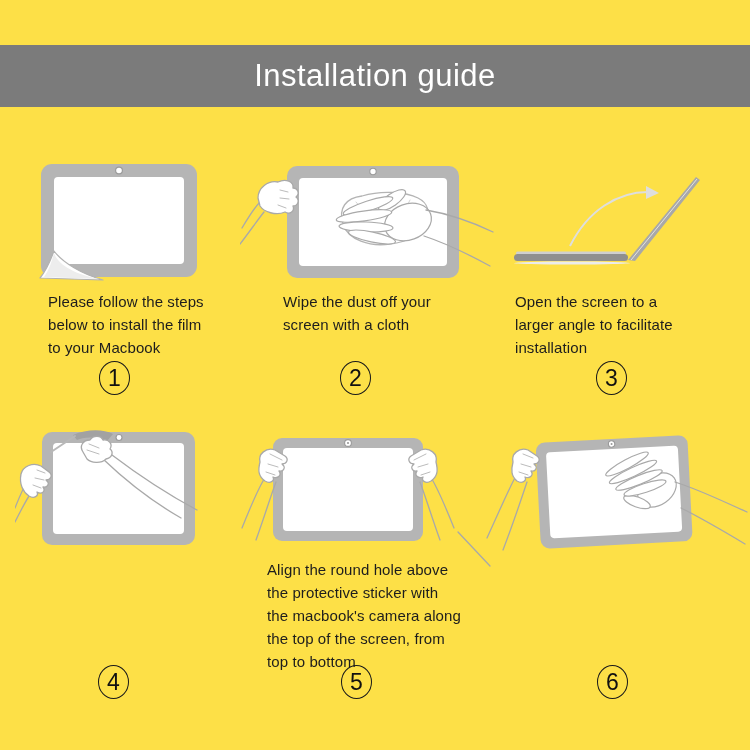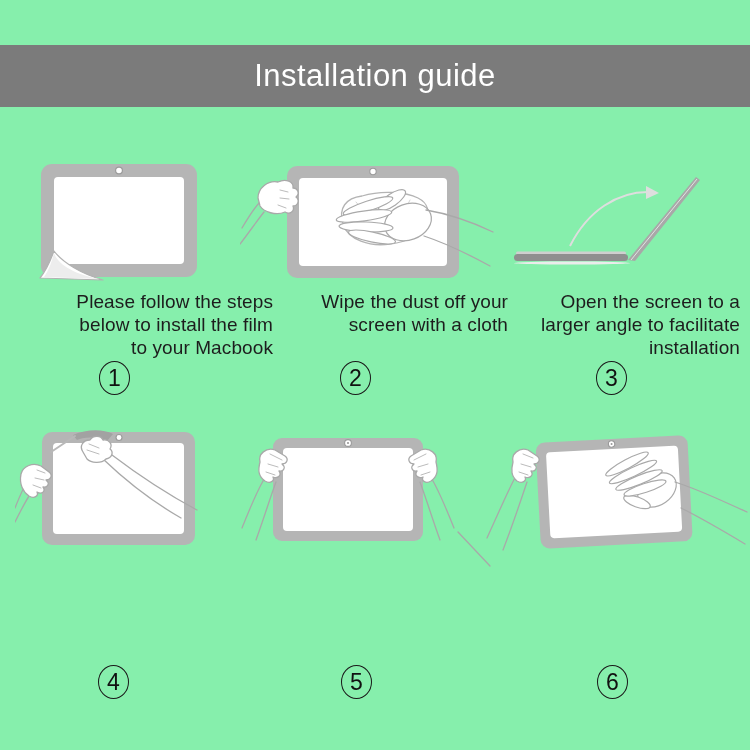--- a/index.html
+++ b/index.html
@@ -1,30 +1,30 @@
 <!DOCTYPE html>
 <html><head>
 <meta charset="utf-8">
 <style>
   html,body{margin:0;padding:0;background:#ffffff;}
   .page{
-    position:relative;width:750px;height:750px;background:#86efac;overflow:hidden;
+    position:relative;width:750px;height:750px;background:#fde047;overflow:hidden;
     font-family:"Liberation Sans","DejaVu Sans",sans-serif;
   }
   .banner{
     position:absolute;left:0;top:45px;width:750px;height:62px;
     background:#7b7b7b;display:flex;align-items:center;justify-content:center;
   }
   .banner-title{
     color:#ffffff;font-size:31px;font-weight:400;letter-spacing:0.5px;
   }
   .illus{position:absolute;}
   .caption{
-    position:absolute;font-size:19px;line-height:23px;color:#1d1d1d;
-    white-space:pre-line;width:225px;letter-spacing:0.1px;text-align:right;
+    position:absolute;font-size:15px;line-height:23px;color:#1d1d1d;
+    white-space:pre-line;width:225px;letter-spacing:0.1px;
   }
   .badge{
     position:absolute;width:31px;height:34px;border:1.6px solid #1a1a1a;
     border-radius:50%;display:flex;align-items:center;justify-content:center;
     font-size:23px;color:#111;box-sizing:border-box;font-weight:400;
   }
   svg{display:block;}
   .ln{stroke:#a9a9a9;stroke-width:1.3;fill:none;stroke-linecap:round;}
   .hand{fill:#ffffff;stroke:#a9a9a9;stroke-width:1.3;stroke-linejoin:round;}
   .knuckle{stroke:#bcbcbc;stroke-width:1;fill:none;stroke-linecap:round;}
@@ -131,20 +131,25 @@
   </svg>
 
   <div class="caption" style="left:48px;top:290px">Please follow the steps
 below to install the film
 to your Macbook</div>
   <div class="caption" style="left:283px;top:290px">Wipe the dust off your
 screen with a cloth</div>
   <div class="caption" style="left:515px;top:290px">Open the screen to a
 larger angle to facilitate
 installation</div>
+  <div class="caption" style="left:267px;top:558px">Align the round hole above
+the protective sticker with
+the macbook's camera along
+the top of the screen, from
+top to bottom</div>
 
   <div class="badge" style="left:99px;top:361px">1</div>
   <div class="badge" style="left:340px;top:361px">2</div>
   <div class="badge" style="left:596px;top:361px">3</div>
   <div class="badge" style="left:98px;top:665px">4</div>
   <div class="badge" style="left:341px;top:665px">5</div>
   <div class="badge" style="left:597px;top:665px">6</div>
 
 </div>
 

